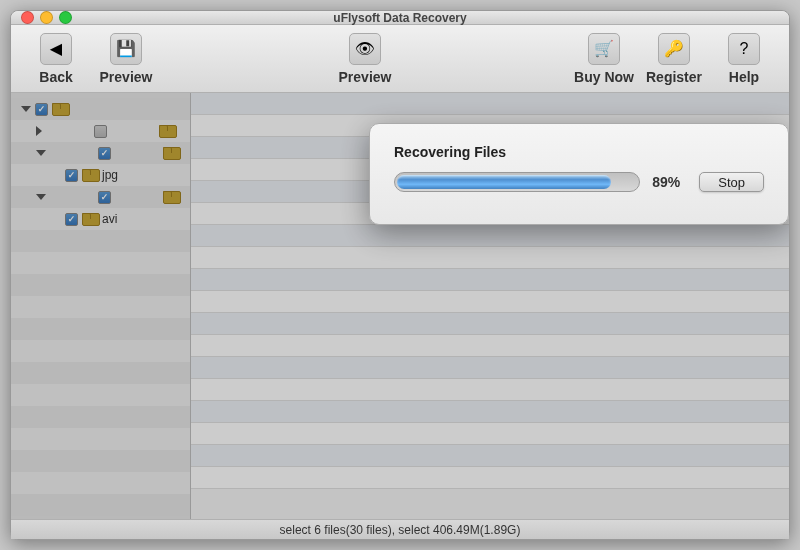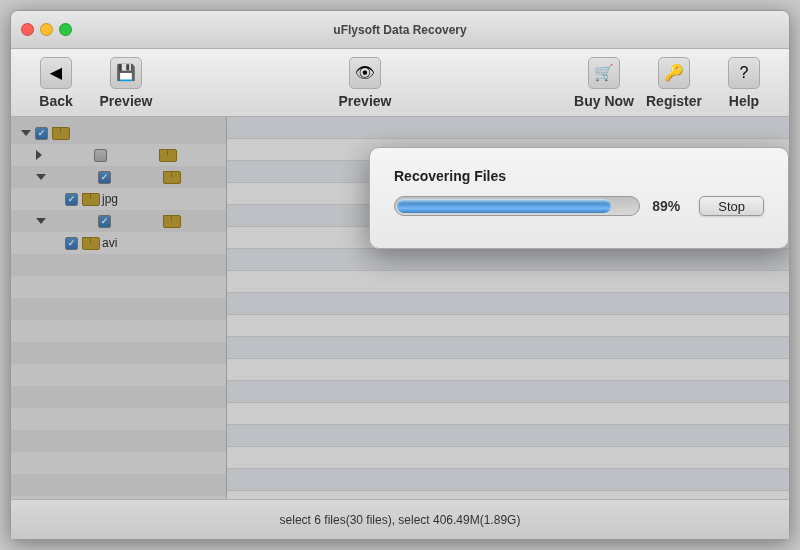--- a/index.html
+++ b/index.html
@@ -19,21 +19,21 @@
       background: #ebebeb;
       border-radius: 8px;
       box-shadow: 0 4px 20px rgba(0,0,0,0.4);
       border: 1px solid #999;
       display: flex;
       flex-direction: column;
     }
 
     
     .titlebar {
-      height: 38px;
+      height: 14px;
       background: linear-gradient(to bottom, #e8e8e8, #d0d0d0);
       border-radius: 8px 8px 0 0;
       display: flex;
       align-items: center;
       justify-content: center;
       position: relative;
       border-bottom: 1px solid #b0b0b0;
       flex-shrink: 0;
     }
 
@@ -117,21 +117,21 @@
     .main-content {
       flex: 1;
       display: flex;
       flex-direction: row;
       overflow: hidden;
       position: relative;
     }
 
     
     .sidebar {
-      width: 216px;
+      width: 180px;
       background: #e8e8e8;
       border-right: 1px solid #c0c0c0;
       overflow-y: auto;
       padding: 5px 0;
     }
 
     .tree-row {
       display: flex;
       align-items: center;
       height: 22px;
@@ -245,21 +245,21 @@
     .stripe-row:nth-child(odd) {
       background: rgba(230,235,245,0.5);
     }
 
     .stripe-row:nth-child(even) {
       background: white;
     }
 
     
     .statusbar {
-      height: 40px;
+      height: 20px;
       background: linear-gradient(to bottom, #d8d8d8, #c8c8c8);
       border-top: 1px solid #b0b0b0;
       display: flex;
       align-items: center;
       justify-content: center;
       font-size: 12px;
       color: #333;
       flex-shrink: 0;
     }
 

